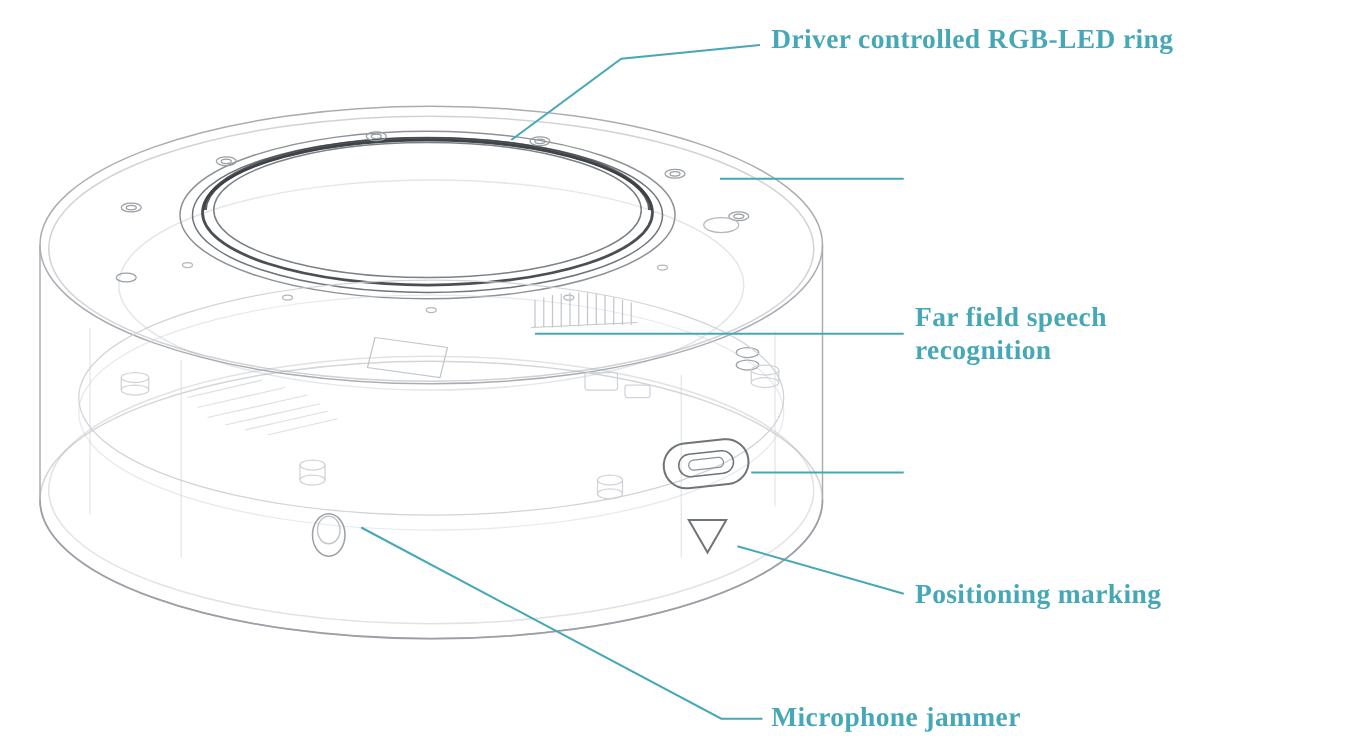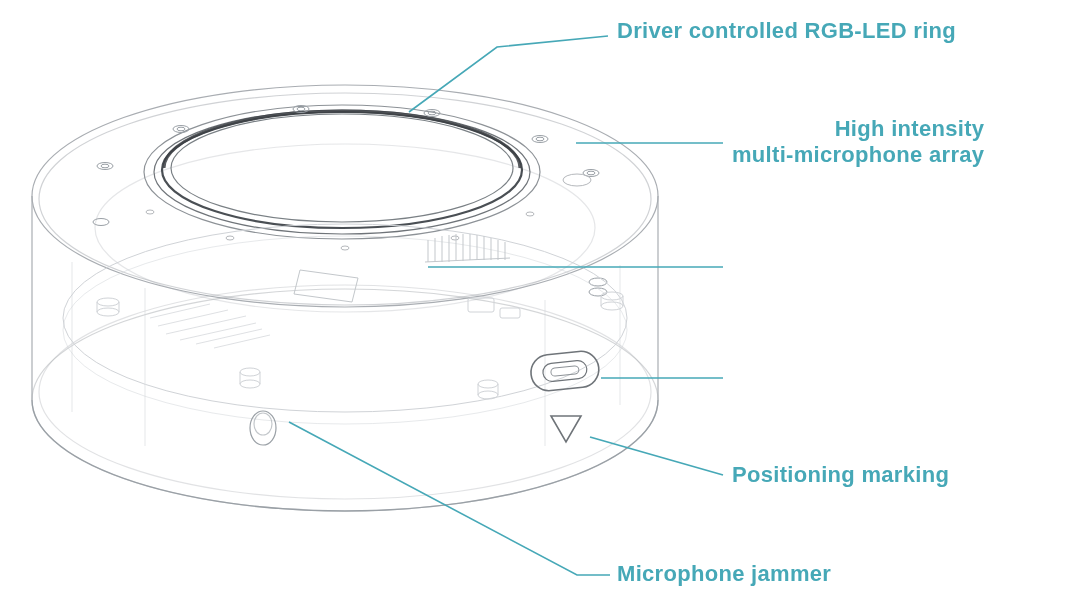--- a/index.html
+++ b/index.html
@@ -3,22 +3,21 @@
 <meta charset="utf-8">
 <style>
   :root { --accent: #46a8b7; }
   html,body { margin:0; padding:0; background:#ffffff; }
   #stage {
     position: relative;
     width: 1080px;
     height: 600px;
     background: #ffffff;
     overflow: hidden;
-    font-family: Liberation Sans, sans-serif;
-    text-align: right;
+    font-family: Liberation Serif, serif;
   }
   #artwork {
     position: absolute;
     inset: 0;
     width: 1080px;
     height: 600px;
   }
   .callout-label {
     position: absolute;
     color: var(--accent);
@@ -135,22 +134,22 @@
       <line x1="723" y1="143" x2="576" y2="143"></line>
       <line x1="723" y1="267" x2="428" y2="267"></line>
       <line x1="723" y1="378" x2="601" y2="378"></line>
       <line x1="723" y1="475" x2="590" y2="437"></line>
       <polyline points="610,575 577,575 289,422"></polyline>
     </g>
   </svg>
 
   <div id="lbl-rgb" class="callout-label">Driver controlled RGB-LED ring</div>
 
-  <div id="lbl-mic" class="callout-label">High intensity
-multi-microphone array</div>
 
+  <div id="lbl-far" class="callout-label">Far field speech
+recognition</div>
 
 
   <div id="lbl-pos" class="callout-label">Positioning marking</div>
 
   <div id="lbl-jam" class="callout-label">Microphone jammer</div>
 
 </div>
 
 </body></html>

